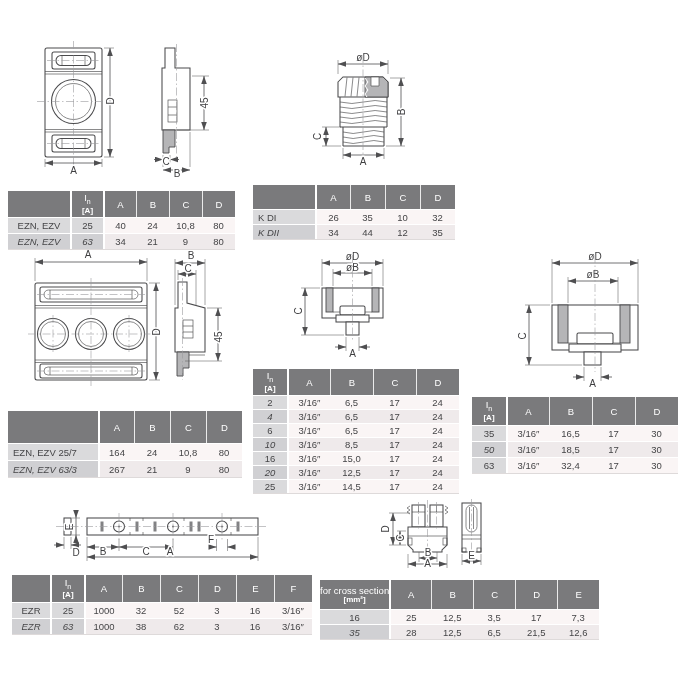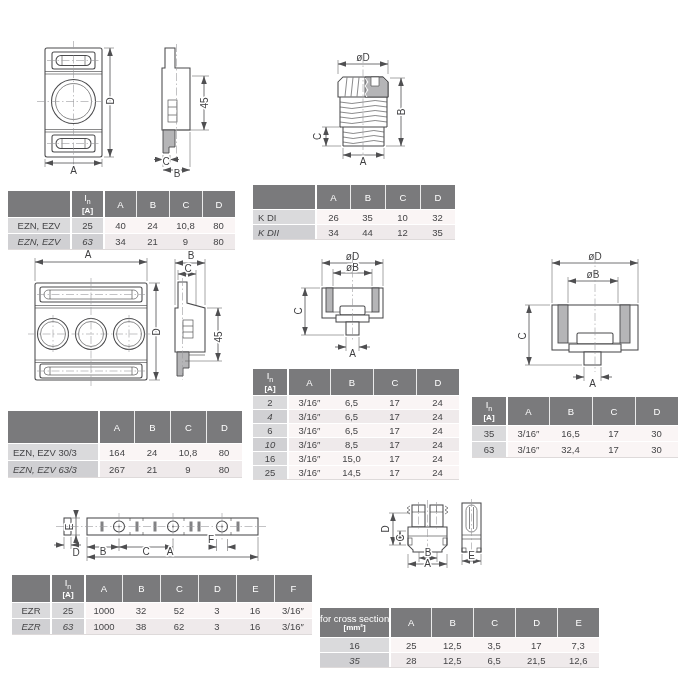--- a/index.html
+++ b/index.html
@@ -448,21 +448,21 @@
         </colgroup>
 <tbody>
           <tr style="height:32px">
   <th class="hd"></th>
   <th class="hd gap">A</th>
   <th class="hd sep">B</th>
   <th class="hd sep">C</th>
   <th class="hd sep">D</th>
 </tr>
 <tr class="body" style="height:17px">
-  <td class="lbl0 la">EZN, EZV 30/3</td>
+  <td class="lbl0 la">EZN, EZV 25/7</td>
   <td class="dat0 gap">164</td>
   <td class="dat0">24</td>
   <td class="dat0">10,8</td>
   <td class="dat0">80</td>
 </tr>
 <tr class="body" style="height:17px">
   <td class="lbl1 la">EZN, EZV 63/3</td>
   <td class="dat1 gap">267</td>
   <td class="dat1">21</td>
   <td class="dat1">9</td>
@@ -521,20 +521,27 @@
   <td class="dat1">24</td>
 </tr>
 <tr class="body" style="height:14px">
   <td class="lbl0">16</td>
   <td class="dat0 gap">3/16″</td>
   <td class="dat0">15,0</td>
   <td class="dat0">17</td>
   <td class="dat0">24</td>
 </tr>
 <tr class="body" style="height:14px">
+  <td class="lbl1">20</td>
+  <td class="dat1 gap">3/16″</td>
+  <td class="dat1">12,5</td>
+  <td class="dat1">17</td>
+  <td class="dat1">24</td>
+</tr>
+<tr class="body" style="height:14px">
   <td class="lbl0">25</td>
   <td class="dat0 gap">3/16″</td>
   <td class="dat0">14,5</td>
   <td class="dat0">17</td>
   <td class="dat0">24</td>
 </tr>
 </tbody>
       </table>
 </div>
 
@@ -557,20 +564,27 @@
   <th class="hd sep">B</th>
   <th class="hd sep">C</th>
   <th class="hd sep">D</th>
 </tr>
 <tr class="body" style="height:16px">
   <td class="lbl0">35</td>
   <td class="dat0 gap">3/16″</td>
   <td class="dat0">16,5</td>
   <td class="dat0">17</td>
   <td class="dat0">30</td>
+</tr>
+<tr class="body" style="height:16px">
+  <td class="lbl1">50</td>
+  <td class="dat1 gap">3/16″</td>
+  <td class="dat1">18,5</td>
+  <td class="dat1">17</td>
+  <td class="dat1">30</td>
 </tr>
 <tr class="body" style="height:16px">
   <td class="lbl0">63</td>
   <td class="dat0 gap">3/16″</td>
   <td class="dat0">32,4</td>
   <td class="dat0">17</td>
   <td class="dat0">30</td>
 </tr>
 </tbody>
       </table>
@@ -619,21 +633,21 @@
   <td class="dat1">38</td>
   <td class="dat1">62</td>
   <td class="dat1">3</td>
   <td class="dat1">16</td>
   <td class="dat1">3/16″</td>
 </tr>
 </tbody>
       </table>
 </div>
 
-<div class="tbl" style="left:320px; top:608px;">
+<div class="tbl" style="left:320px; top:580px;">
 <table>
 <colgroup>
           <col style="width:66px">
           <col style="width:42px">
           <col style="width:42px">
           <col style="width:42px">
           <col style="width:42px">
           <col style="width:42px">
         </colgroup>
 <tbody>

